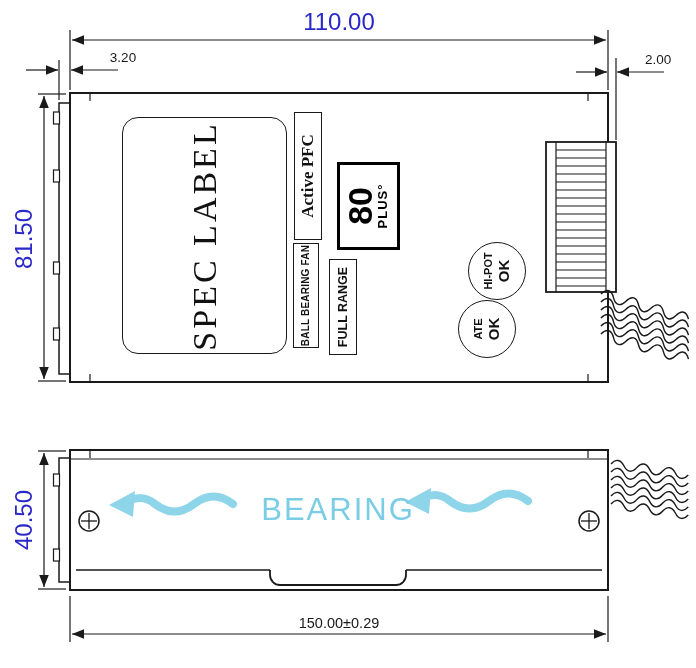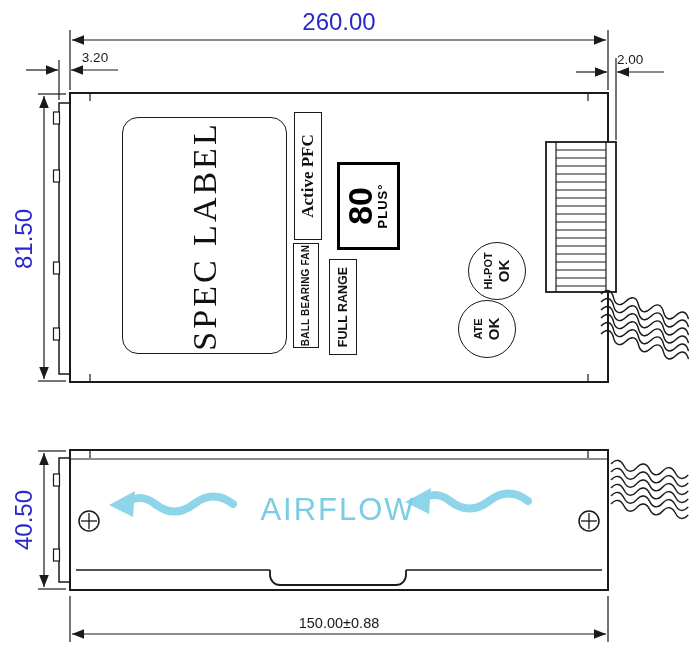--- a/index.html
+++ b/index.html
@@ -1,21 +1,21 @@
 <!DOCTYPE html>
 <html><head>
 <meta charset="utf-8">
 <style>
   html,body{margin:0;padding:0;background:#ffffff;}
   body{font-family:"Liberation Sans",sans-serif;}
   #canvas{position:relative;width:696px;height:668px;background:#fff;overflow:hidden;}
   #canvas > svg{position:absolute;left:0;top:0;}
   .abs{position:absolute;}
   .num{color:#2b28c8;font-size:24px;}
-  .numsm{color:#1a1a1a;font-size:13.5px;}
+  .numsm{color:#1a1a1a;font-size:13.5px;padding-left:28px;}
   .vbox{position:absolute;display:flex;align-items:center;justify-content:center;}
   .rot{transform:rotate(-90deg);white-space:nowrap;}
   .frame{position:absolute;display:flex;align-items:center;justify-content:center;
          border:1.4px solid #1a1a1a;background:transparent;}
   .spec-text{font-family:"Liberation Serif",serif;font-size:34px;letter-spacing:3px;color:#111;}
   .pfc-text{font-family:"Liberation Serif",serif;font-size:17px;font-weight:bold;color:#111;}
   .small-badge-text{font-size:10px;font-weight:600;letter-spacing:0.2px;color:#111;}
   .fr-text{font-size:12.5px;font-weight:600;color:#111;}
   .badge80{border:3px solid #000;}
   .badge80 .n80{font-size:34px;font-weight:bold;line-height:0.85;text-align:center;color:#000;}
@@ -148,30 +148,30 @@
     <g stroke="#1a1a1a" stroke-width="1.4" fill="none">
       <path transform="rotate(8 611 464)" d="M611,464 c4,-6 9,-6 13,0 c4,6 9,6 13,0 c4,-6 9,-6 13,0 c4,6 9,6 13,0 c4,-6 9,-6 13,0 c4,6 9,6 13,0"></path>
       <path transform="rotate(8 611 472)" d="M611,472 c4,-6 9,-6 13,0 c4,6 9,6 13,0 c4,-6 9,-6 13,0 c4,6 9,6 13,0 c4,-6 9,-6 13,0 c4,6 9,6 13,0"></path>
       <path transform="rotate(8 611 480)" d="M611,480 c4,-6 9,-6 13,0 c4,6 9,6 13,0 c4,-6 9,-6 13,0 c4,6 9,6 13,0 c4,-6 9,-6 13,0 c4,6 9,6 13,0"></path>
       <path transform="rotate(8 611 488)" d="M611,488 c4,-6 9,-6 13,0 c4,6 9,6 13,0 c4,-6 9,-6 13,0 c4,6 9,6 13,0 c4,-6 9,-6 13,0 c4,6 9,6 13,0"></path>
       <path transform="rotate(8 611 496)" d="M611,496 c4,-6 9,-6 13,0 c4,6 9,6 13,0 c4,-6 9,-6 13,0 c4,6 9,6 13,0 c4,-6 9,-6 13,0 c4,6 9,6 13,0"></path>
       <path transform="rotate(8 611 504)" d="M611,504 c4,-6 9,-6 13,0 c4,6 9,6 13,0 c4,-6 9,-6 13,0 c4,6 9,6 13,0 c4,-6 9,-6 13,0 c4,6 9,6 13,0"></path>
     </g>
   </svg>
 
-  <div class="abs num" style="left:279px;top:8px;width:120px;text-align:center">260.00</div>
+  <div class="abs num" style="left:279px;top:8px;width:120px;text-align:center">110.00</div>
   <div class="abs numsm" style="left:72px;top:50px;width:46px;text-align:center">3.20</div>
   <div class="abs numsm" style="left:617px;top:52px;width:46px;text-align:left">2.00</div>
   <div class="vbox" style="left:1px;top:196px;width:46px;height:86px">
     <span class="rot num">81.50</span>
   </div>
   <div class="vbox" style="left:1px;top:477px;width:46px;height:86px">
     <span class="rot num">40.50</span>
   </div>
-  <div class="abs" style="left:269px;top:615px;width:140px;text-align:center;color:#1a1a1a;font-size:14.5px">150.00±0.88</div>
+  <div class="abs" style="left:269px;top:615px;width:140px;text-align:center;color:#1a1a1a;font-size:14.5px">150.00±0.29</div>
 
   <div class="frame" style="left:122px;top:117px;width:163px;height:235px;border-radius:16px;border-width:1.6px">
     <span class="rot spec-text">SPEC LABEL</span>
   </div>
 
   <div class="frame" style="left:294px;top:112px;width:26px;height:126px">
     <span class="rot pfc-text">Active PFC</span>
   </div>
 
   <div class="frame badge80" style="left:337px;top:162px;width:57px;height:82px">
@@ -196,15 +196,15 @@
     </div>
   </div>
 
   <div class="frame stamp" style="left:458px;top:300px;width:56px;height:56px">
     <div class="rot">
       <div class="l1">ATE</div>
       <div class="l2">OK</div>
     </div>
   </div>
 
-  <div class="airflow-text" style="left:243px;top:492px;width:190px">AIRFLOW</div>
+  <div class="airflow-text" style="left:243px;top:492px;width:190px">BEARING</div>
 
 </div>
 
 </body></html>

